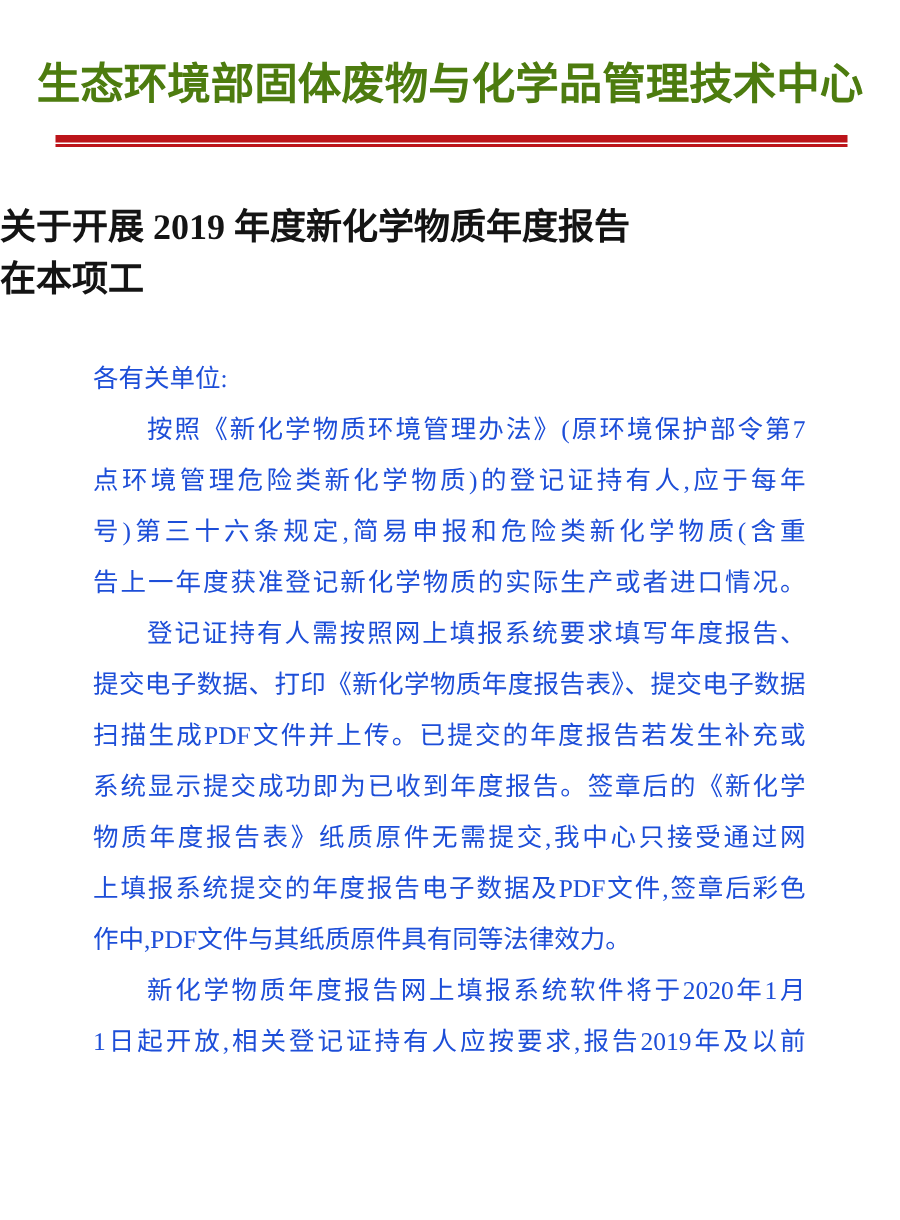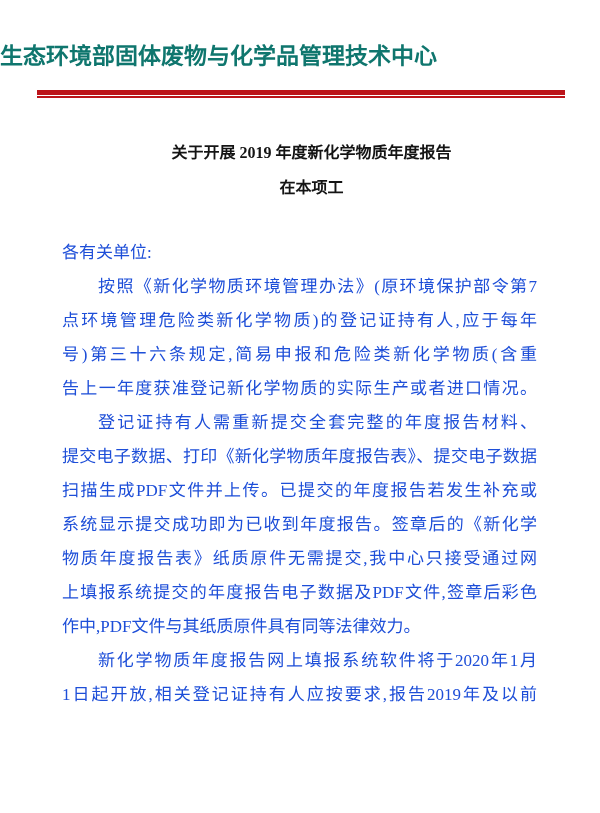--- a/index.html
+++ b/index.html
@@ -12,42 +12,42 @@
     width: 600px;
     height: 813px;
     margin: 0;
     background: #ffffff;
     overflow: hidden;
     font-family: "Liberation Serif", "DejaVu Serif", serif;
     color: #222222;
   }
   .letterhead {
     padding-top: 44px;
-    font-size: 23px;
+    text-align: center;
+    font-size: 29px;
     line-height: 26px;
     font-weight: bold;
-    color: #0f766e;
+    color: #4d7c0f;
     letter-spacing: 0px;
     white-space: nowrap;
   }
   .red-rule {
     box-sizing: border-box;
     margin: 20px 35px 0 37px;
     height: 8px;
     border-top: 5px solid #bc141a;
     border-bottom: 2px solid #bc141a;
   }
   .title {
     margin: 37px 0 0 0;
-    text-align: center;
-    font-size: 16px;
+    text-align: left;
+    font-size: 24px;
     line-height: 35px;
     font-weight: bold;
     color: #141414;
-    padding-left: 23px;
   }
   .title .t-line {
     display: block;
   }
   .doc-body {
     margin: 31px 0 0 62px;
     width: 475px;
     font-size: 17px;
     line-height: 34px;
     color: #1d4ed8;
@@ -79,21 +79,21 @@
     <span class="t-line">关于开展 2019 年度新化学物质年度报告</span>
     <span class="t-line">在本项工</span>
   </div>
 
   <div class="doc-body">
     <div class="bl end">各有关单位:</div>
     <div class="bl ind">按照《新化学物质环境管理办法》(原环境保护部令第7</div>
     <div class="bl">点环境管理危险类新化学物质)的登记证持有人,应于每年</div>
     <div class="bl">号)第三十六条规定,简易申报和危险类新化学物质(含重</div>
     <div class="bl">告上一年度获准登记新化学物质的实际生产或者进口情况。</div>
-    <div class="bl ind">登记证持有人需重新提交全套完整的年度报告材料、</div>
+    <div class="bl ind">登记证持有人需按照网上填报系统要求填写年度报告、</div>
     <div class="bl">提交电子数据、打印《新化学物质年度报告表》、提交电子数据</div>
     <div class="bl">扫描生成PDF文件并上传。已提交的年度报告若发生补充或</div>
     <div class="bl">系统显示提交成功即为已收到年度报告。签章后的《新化学</div>
     <div class="bl">物质年度报告表》纸质原件无需提交,我中心只接受通过网</div>
     <div class="bl">上填报系统提交的年度报告电子数据及PDF文件,签章后彩色</div>
     <div class="bl end">作中,PDF文件与其纸质原件具有同等法律效力。</div>
     <div class="bl ind">新化学物质年度报告网上填报系统软件将于2020年1月</div>
     <div class="bl">1日起开放,相关登记证持有人应按要求,报告2019年及以前</div>
   </div>
 

